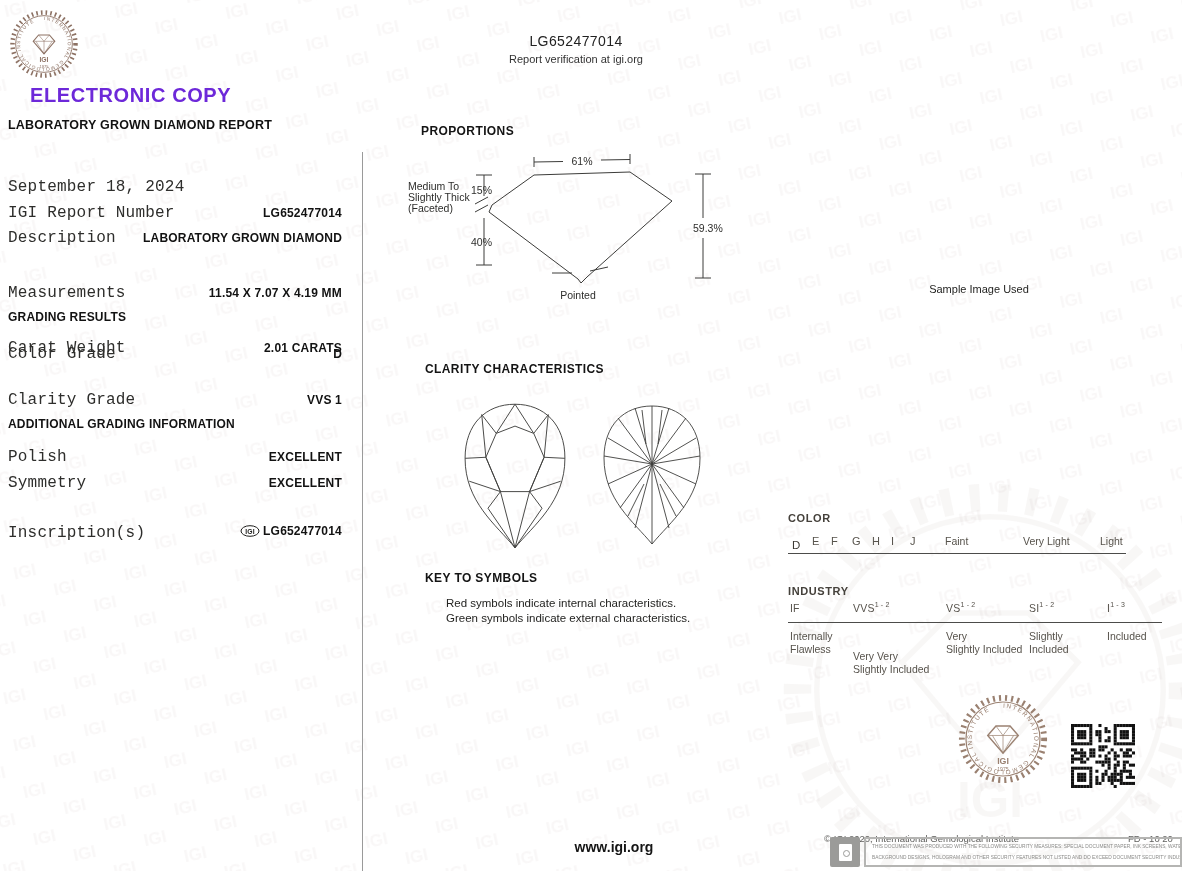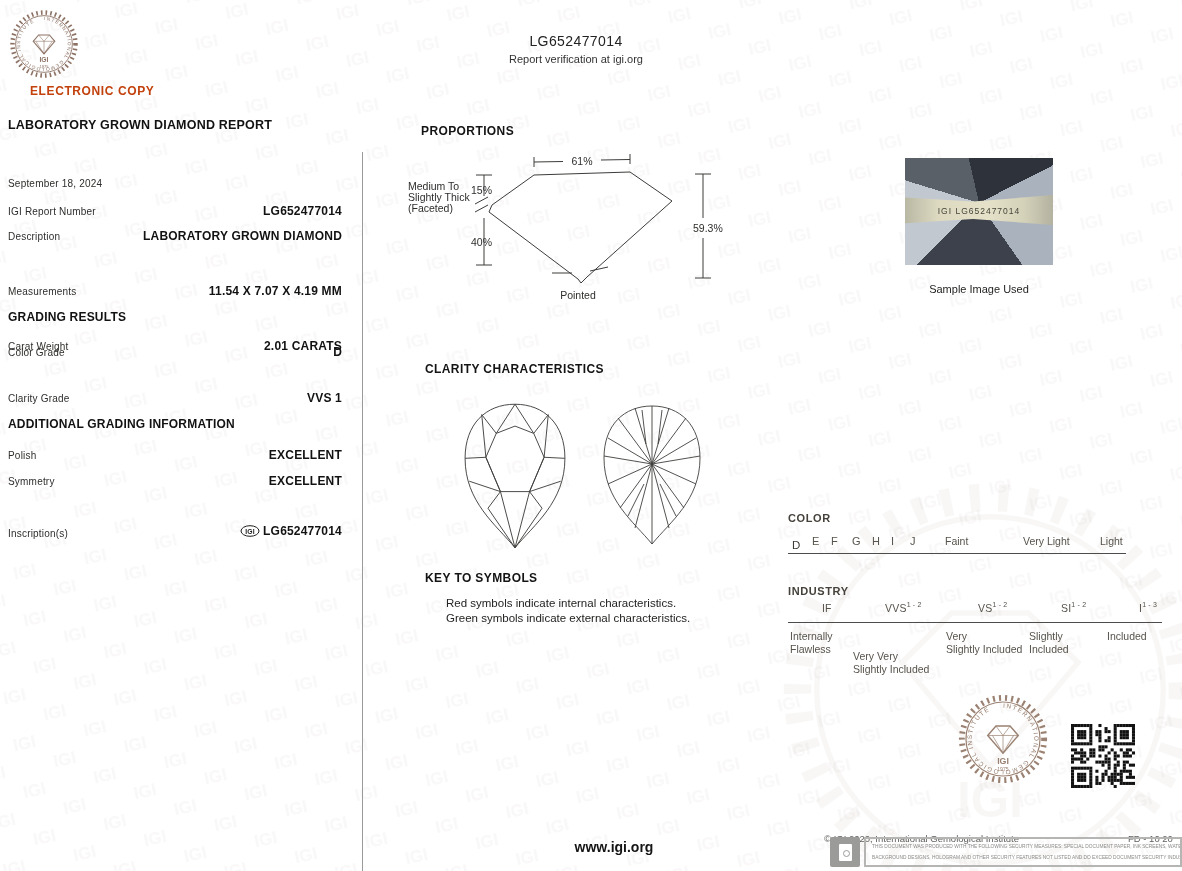--- a/index.html
+++ b/index.html
@@ -8,29 +8,29 @@
     position:relative; width:1182px; height:871px; background:#ffffff;
     font-family:"Liberation Sans", sans-serif; color:#1d1d1b; overflow:hidden;
     margin:0 auto;
   }
   .abs { position:absolute; }
   .wm-layer { position:absolute; inset:0; pointer-events:none; }
   .wm-seal { position:absolute; opacity:0.05; pointer-events:none; }
 
   
   .org-title { position:absolute; left:88px; top:10px; font-size:17px; font-weight:bold; letter-spacing:.4px; line-height:21px; color:#121212; }
-  .electronic { position:absolute; left:30px; top:84px; font-size:12px; font-weight:bold; letter-spacing:.6px; color:#c2410c; }
+  .electronic { position:absolute; left:30px; top:84px; font-size:20px; font-weight:bold; letter-spacing:.6px; color:#6d28d9; }
   .report-title { position:absolute; left:8px; top:118px; font-size:12.5px; font-weight:bold; letter-spacing:.2px; color:#121212; }
   .top-center { position:absolute; left:430px; top:33px; width:292px; text-align:center; }
   .top-center .num { font-size:14px; color:#222; letter-spacing:.4px; }
   .top-center .verif { font-size:11px; color:#333; margin-top:4px; }
 
   
   .field { position:absolute; left:8px; width:334px; display:flex; justify-content:space-between; align-items:baseline; }
-  .lbl { font-size:10px; color:#2e2e2c; letter-spacing:.2px; }
+  .lbl { font-size:16px; color:#2e2e2c; letter-spacing:.2px;font-family:Liberation Mono, monospace; }
   .val { font-size:12px; font-weight:bold; color:#121212; letter-spacing:.2px; text-align:right; white-space:nowrap; }
   .sec-h { position:absolute; left:8px; font-size:12px; font-weight:bold; color:#121212; letter-spacing:.2px; }
   .comments { position:absolute; left:8px; top:541px; width:342px; font-size:12px; line-height:14.5px; color:#242422; }
   .divider { position:absolute; left:362px; top:152px; width:1px; height:719px; background:#9a9a9a; }
 
   .mid-h { position:absolute; font-size:12px; font-weight:bold; color:#141414; letter-spacing:.4px; }
   .key-lines { position:absolute; left:446px; top:596px; font-size:11.5px; line-height:15px; color:#242422; }
 
   svg text { font-family:"Liberation Sans", sans-serif; }
   .diag line, .diag path, .diag polyline { stroke:#3c3c3a; stroke-width:1; fill:none; }
@@ -49,21 +49,21 @@
   }
   .sample-band span { font-size:8.5px; letter-spacing:1px; color:#45453a; transform:translateY(1px); }
   .sample-cap { position:absolute; left:905px; top:273px; width:148px; text-align:center; font-size:11px; color:#242422;margin-top:10px; }
 
   
   .scale-h { position:absolute; font-size:11px; font-weight:bold; color:#45413b; letter-spacing:.6px; }
   .grade { position:absolute; font-size:11px; color:#57534c; }
   .grade.selected { font-size:11.5px; color:#3c3934; }
   .range { position:absolute; font-size:10.5px; color:#57534c; }
   .scale-rule { position:absolute; height:1px; background:#4c4c4a; }
-  .ccode { position:absolute; font-size:10.5px; color:#57534c; letter-spacing:.2px;margin-left:32px; }
+  .ccode { position:absolute; font-size:10.5px; color:#57534c; letter-spacing:.2px; }
   .ccode sup { font-size:7px; }
   .cdesc { position:absolute; font-size:10.5px; line-height:13px; color:#57534c; }
 
   
   .copyright { position:absolute; top:801px; font-size:9.5px; color:#5f5f5d;margin-top:32px; }
   .website { position:absolute; left:543px; top:839px; width:142px; text-align:center; font-size:14px; font-weight:bold; color:#141414; }
   .security { position:absolute; left:830px; top:837px; display:flex; align-items:stretch; gap:4px; }
   .sec-icon { width:30px; height:30px; background:#9b9b99; border-radius:2px; display:flex; align-items:center; justify-content:center; }
   .sec-doc { width:13px; height:17px; background:#fff; border-radius:1px; position:relative; }
   .sec-doc::after { content:""; position:absolute; left:4px; top:6px; width:5px; height:5px; border:1.5px solid #9b9b99; border-radius:50%; }
@@ -204,25 +204,20 @@
 
     <line x1="295" y1="28" x2="311" y2="28"></line>
     <line x1="303" y1="28" x2="303" y2="72"></line>
     <line x1="303" y1="92" x2="303" y2="132"></line>
     <line x1="295" y1="132" x2="311" y2="132"></line>
     <text x="293" y="86">59.3%</text>
 
     <text x="178" y="153" text-anchor="middle">Pointed</text>
   </svg>
 
-  <div class="sample">
-    <div class="sample-band">
-      <span>IGI LG652477014</span>
-    </div>
-  </div>
   <div class="sample-cap">Sample Image Used</div>
 
   <div class="mid-h" style="left:425px; top:362px">CLARITY CHARACTERISTICS</div>
 
   <svg class="pear abs" style="left:463px; top:402px; width:104px; height:148px;" viewBox="0 0 100 142">
     <path d="M50,140 C 32,118 2,96 2,54 C 2,21 22,2 50,2 C 78,2 98,21 98,54 C 98,96 68,118 50,140 Z"></path>
     <path d="M32,30 L50,23 L68,30 L78,53 L64,86 L36,86 L22,53 Z"></path>
     <line x1="50" y1="2" x2="32" y2="30"></line>
       <line x1="50" y1="2" x2="68" y2="30"></line>
     <line x1="18" y1="12" x2="32" y2="30"></line>

